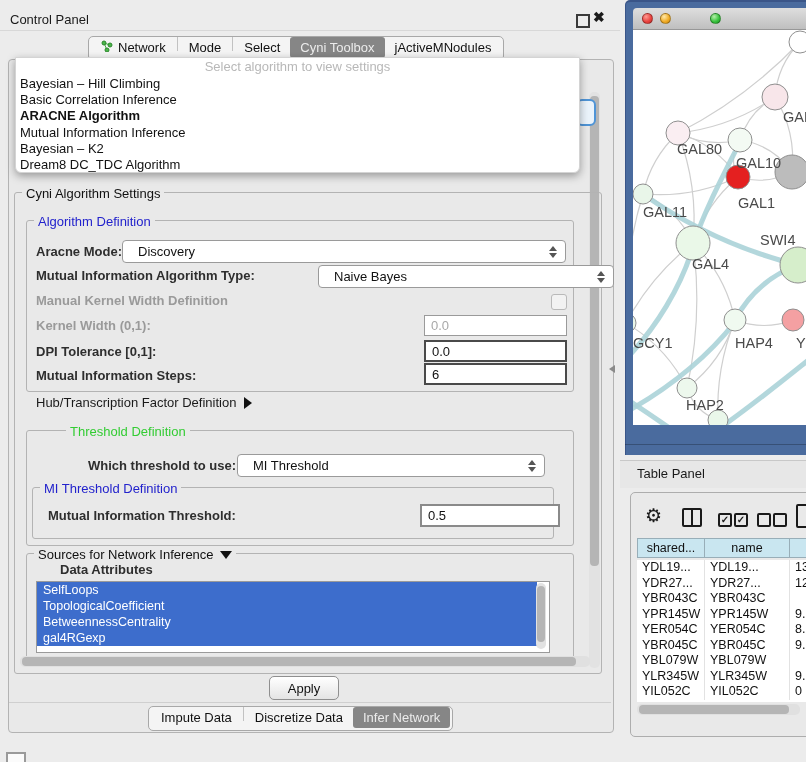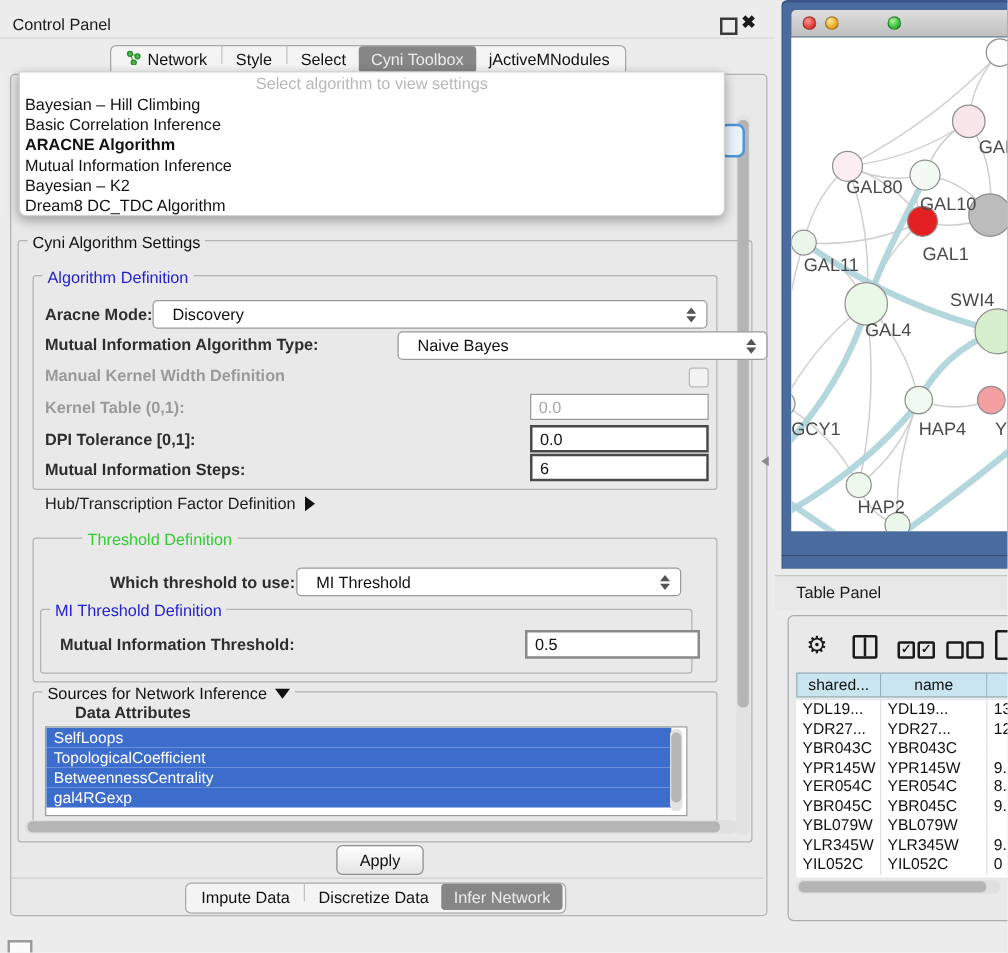--- a/index.html
+++ b/index.html
@@ -106,21 +106,21 @@
             <line x1="3" y1="3" x2="9" y2="5" stroke="#3fae3f" stroke-width="1"></line>
             <line x1="3" y1="3" x2="6" y2="10" stroke="#3fae3f" stroke-width="1"></line>
             <circle cx="3" cy="3" r="2" fill="#49b849" stroke="#2d862d"></circle>
             <circle cx="9" cy="5" r="2" fill="#49b849" stroke="#2d862d"></circle>
             <circle cx="6" cy="10" r="2" fill="#49b849" stroke="#2d862d"></circle>
           </svg></span>
         <span>Network</span>
       </span>
       <span class="tabsep"></span>
       <span class="tab">
-        <span>Style</span>
+        <span>Mode</span>
       </span>
       <span class="tabsep"></span>
       <span class="tab">
         <span>Select</span>
       </span>
       <span class="tab sel">
         <span>Cyni Toolbox</span>
       </span>
       <span class="tab">
         <span>jActiveMNodules</span>
@@ -155,21 +155,21 @@
     <span>Naive Bayes</span>
     <span class="stepper">
         <span class="tri-up"></span>
         <span class="tri-dn"></span>
       </span>
   </div>
 
   <div class="abs lbl dis" style="left:36px;top:293px;">Manual Kernel Width Definition</div>
   <div class="abs checkbox" style="left:551px;top:294px;"></div>
 
-  <div class="abs lbl dis" style="left:36px;top:318px;">Kernel Table (0,1):</div>
+  <div class="abs lbl dis" style="left:36px;top:318px;">Kernel Width (0,1):</div>
   <div class="abs numfield dis" style="left:424px;top:315px;width:143px;height:21px;">
     <span>0.0</span>
   </div>
 
   <div class="abs lbl" style="left:36px;top:344px;">DPI Tolerance [0,1]:</div>
   <div class="abs numfield dark" style="left:424px;top:340px;width:143px;height:22px;">
     <span>0.0</span>
   </div>
 
   <div class="abs lbl" style="left:36px;top:368px;">Mutual Information Steps:</div>

